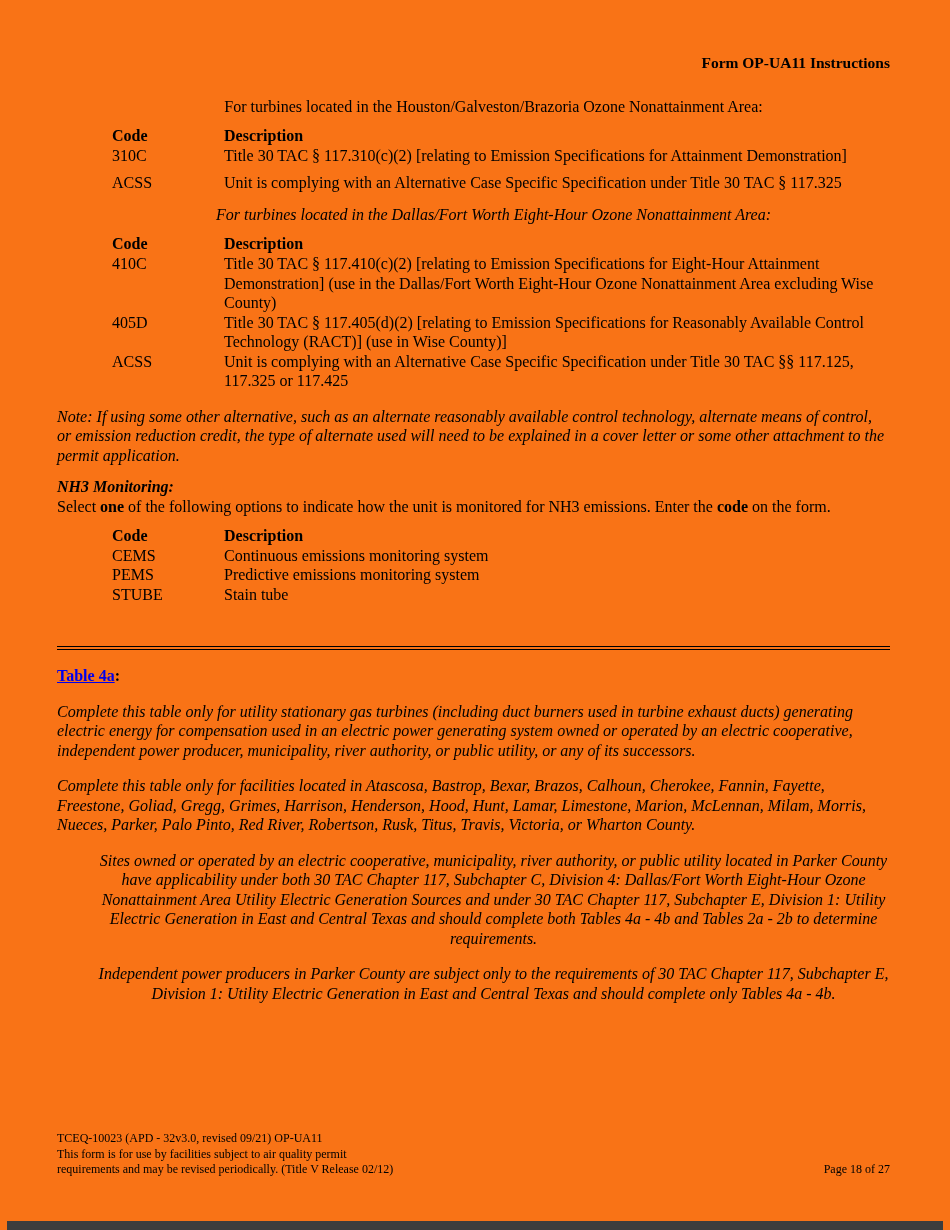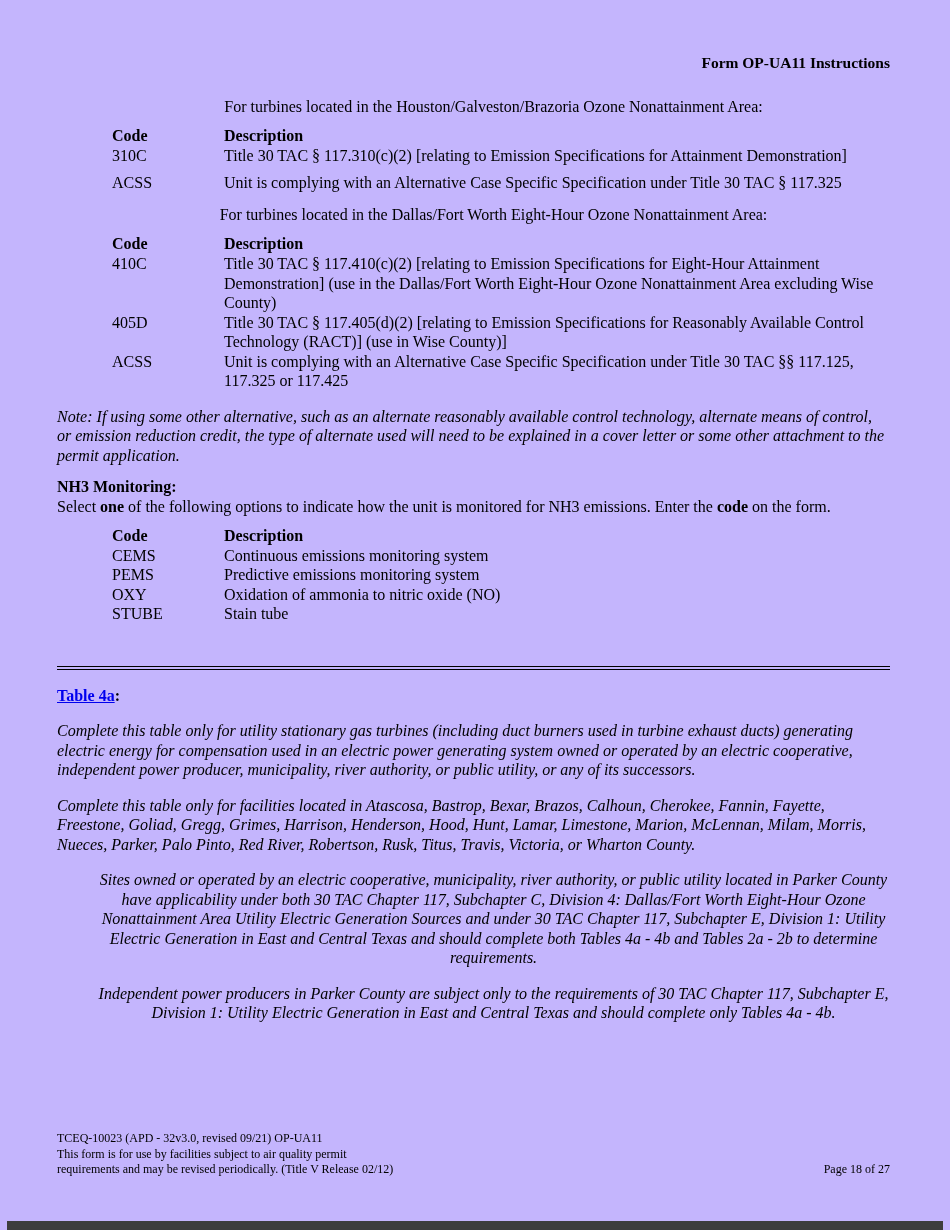--- a/index.html
+++ b/index.html
@@ -1,37 +1,37 @@
 <!DOCTYPE html>
 <html><head>
 <meta charset="utf-8">
 <style>
   * { margin: 0; padding: 0; box-sizing: border-box; }
   html, body { background: #ffffff; }
   .page {
     position: relative;
     width: 950px;
     height: 1230px;
-    background: #c4b5fd;
+    background: #f97316;
     font-family: "Liberation Serif", "DejaVu Serif", serif;
     font-size: 16px;
     line-height: 1.22;
     color: #000000;
     overflow: hidden;
   }
   .content { padding: 54px 60px 0 57px; }
   .header-row { text-align: right; font-weight: bold; margin-bottom: 24px; font-size: 15.5px; }
   .indent1 { margin-left: 40px; text-align: center; }
   .code-table { margin-left: 55px; margin-top: 10px; }
   .trow { display: flex; align-items: flex-start; }
   .tcode { width: 112px; flex-shrink: 0; }
   .tdesc { flex: 1; }
   .theader { font-weight: bold; }
   .mt8 { margin-top: 8px; }
-  .mt12 { margin-top: 12px; }
+  .mt12 { margin-top: 12px; font-style: italic; }
   .mt14 { margin-top: 14px; }
   .italic { font-style: italic; margin-top: 16px; }
   .bold { font-weight: bold; }
   .double-rule {
     margin-top: 42px;
     margin-bottom: 16px;
     height: 4px;
     border-top: 1px solid #000;
     border-bottom: 1px solid #000;
   }
@@ -121,24 +121,20 @@
       </div>
       <div class="trow">
         <div class="tcode">CEMS</div>
         <div class="tdesc">Continuous emissions monitoring system</div>
       </div>
       <div class="trow">
         <div class="tcode">PEMS</div>
         <div class="tdesc">Predictive emissions monitoring system</div>
       </div>
       <div class="trow">
-        <div class="tcode">OXY</div>
-        <div class="tdesc">Oxidation of ammonia to nitric oxide (NO)</div>
-      </div>
-      <div class="trow">
         <div class="tcode">STUBE</div>
         <div class="tdesc">Stain tube</div>
       </div>
     </div>
 
     <div class="double-rule"></div>
 
     <div class="t4a-head">
       <div class="t4a-label"><span class="t4a-link">Table 4a</span><span>:</span></div>
     </div>

